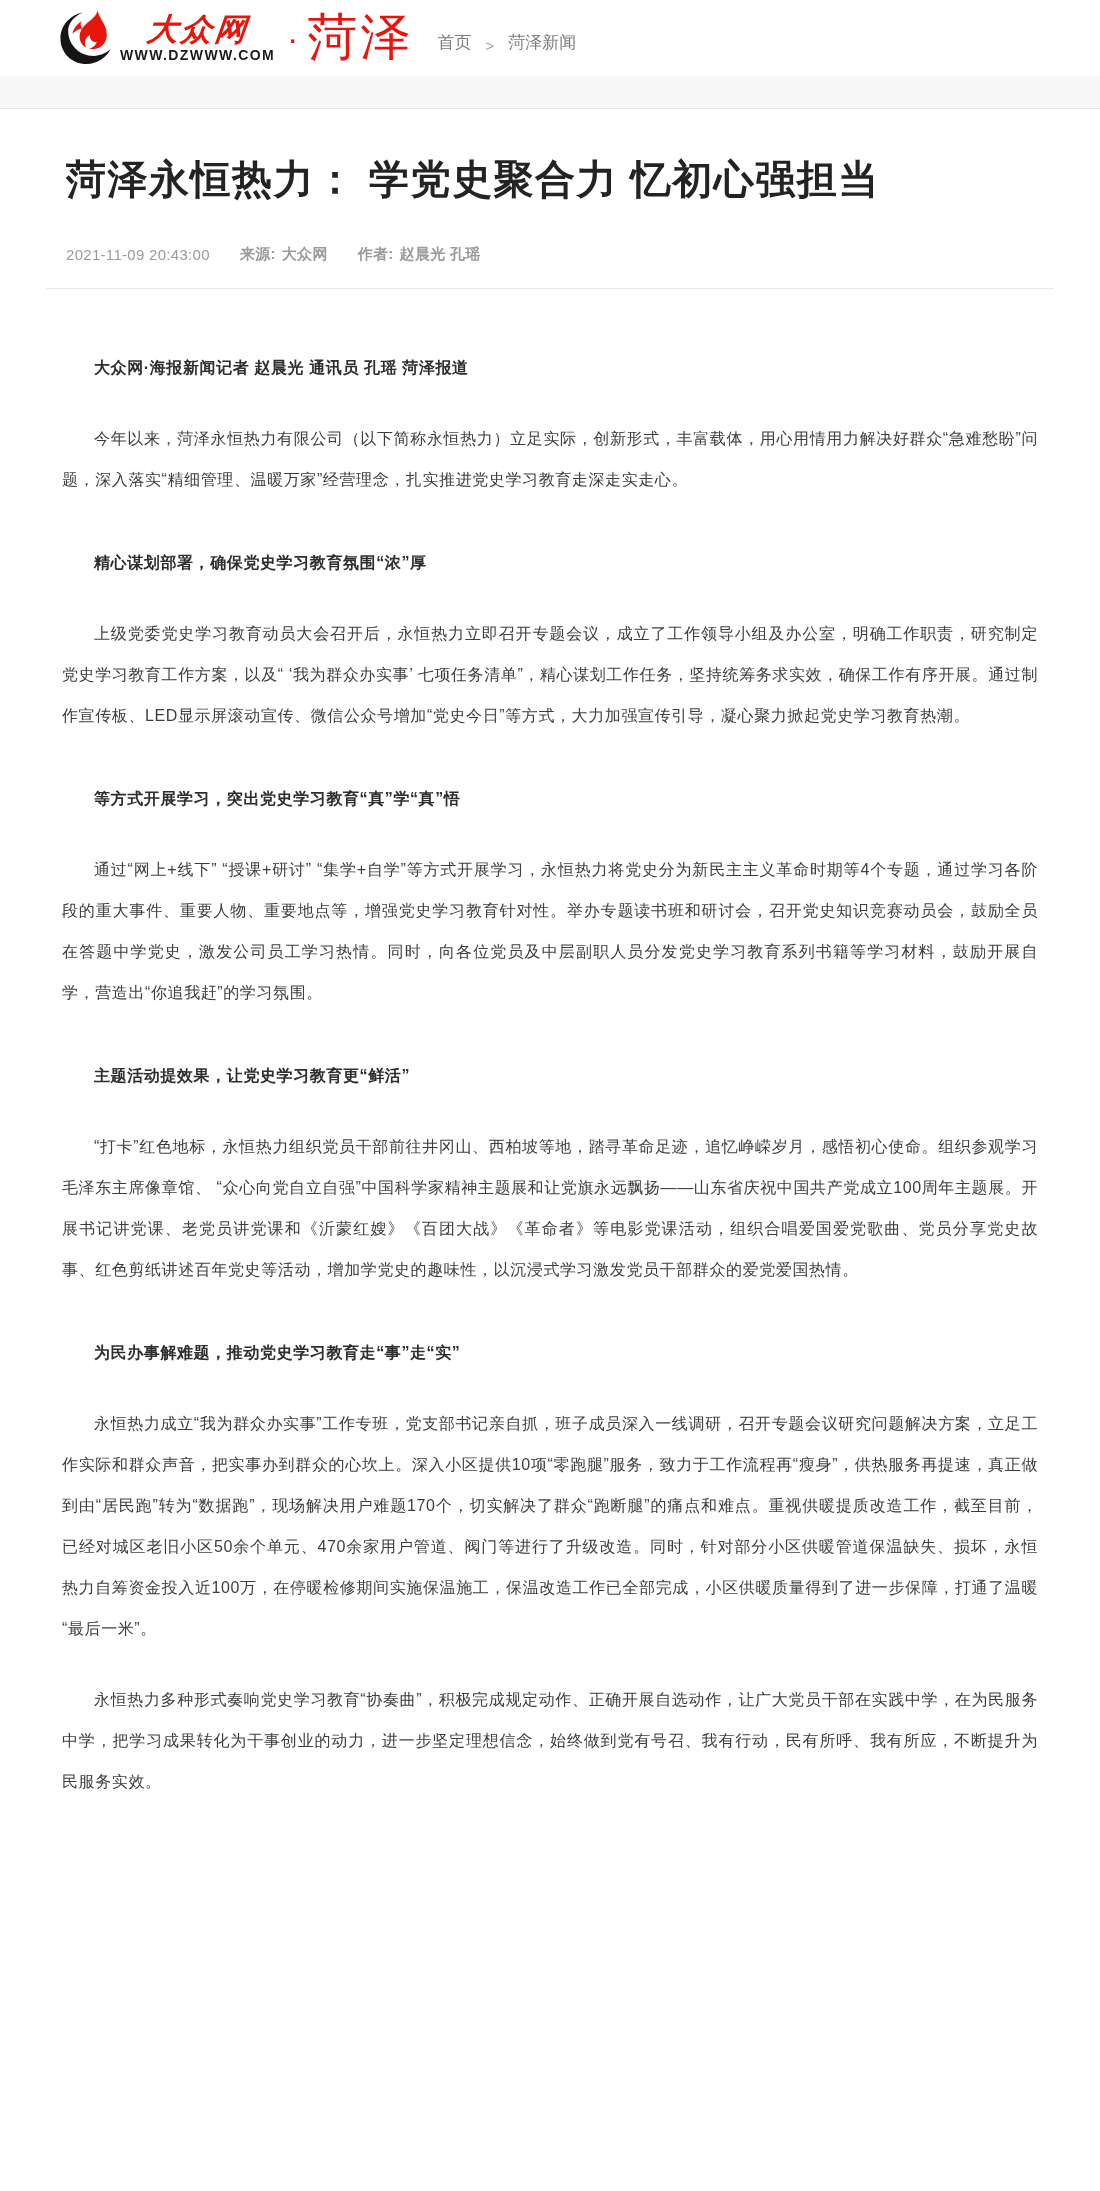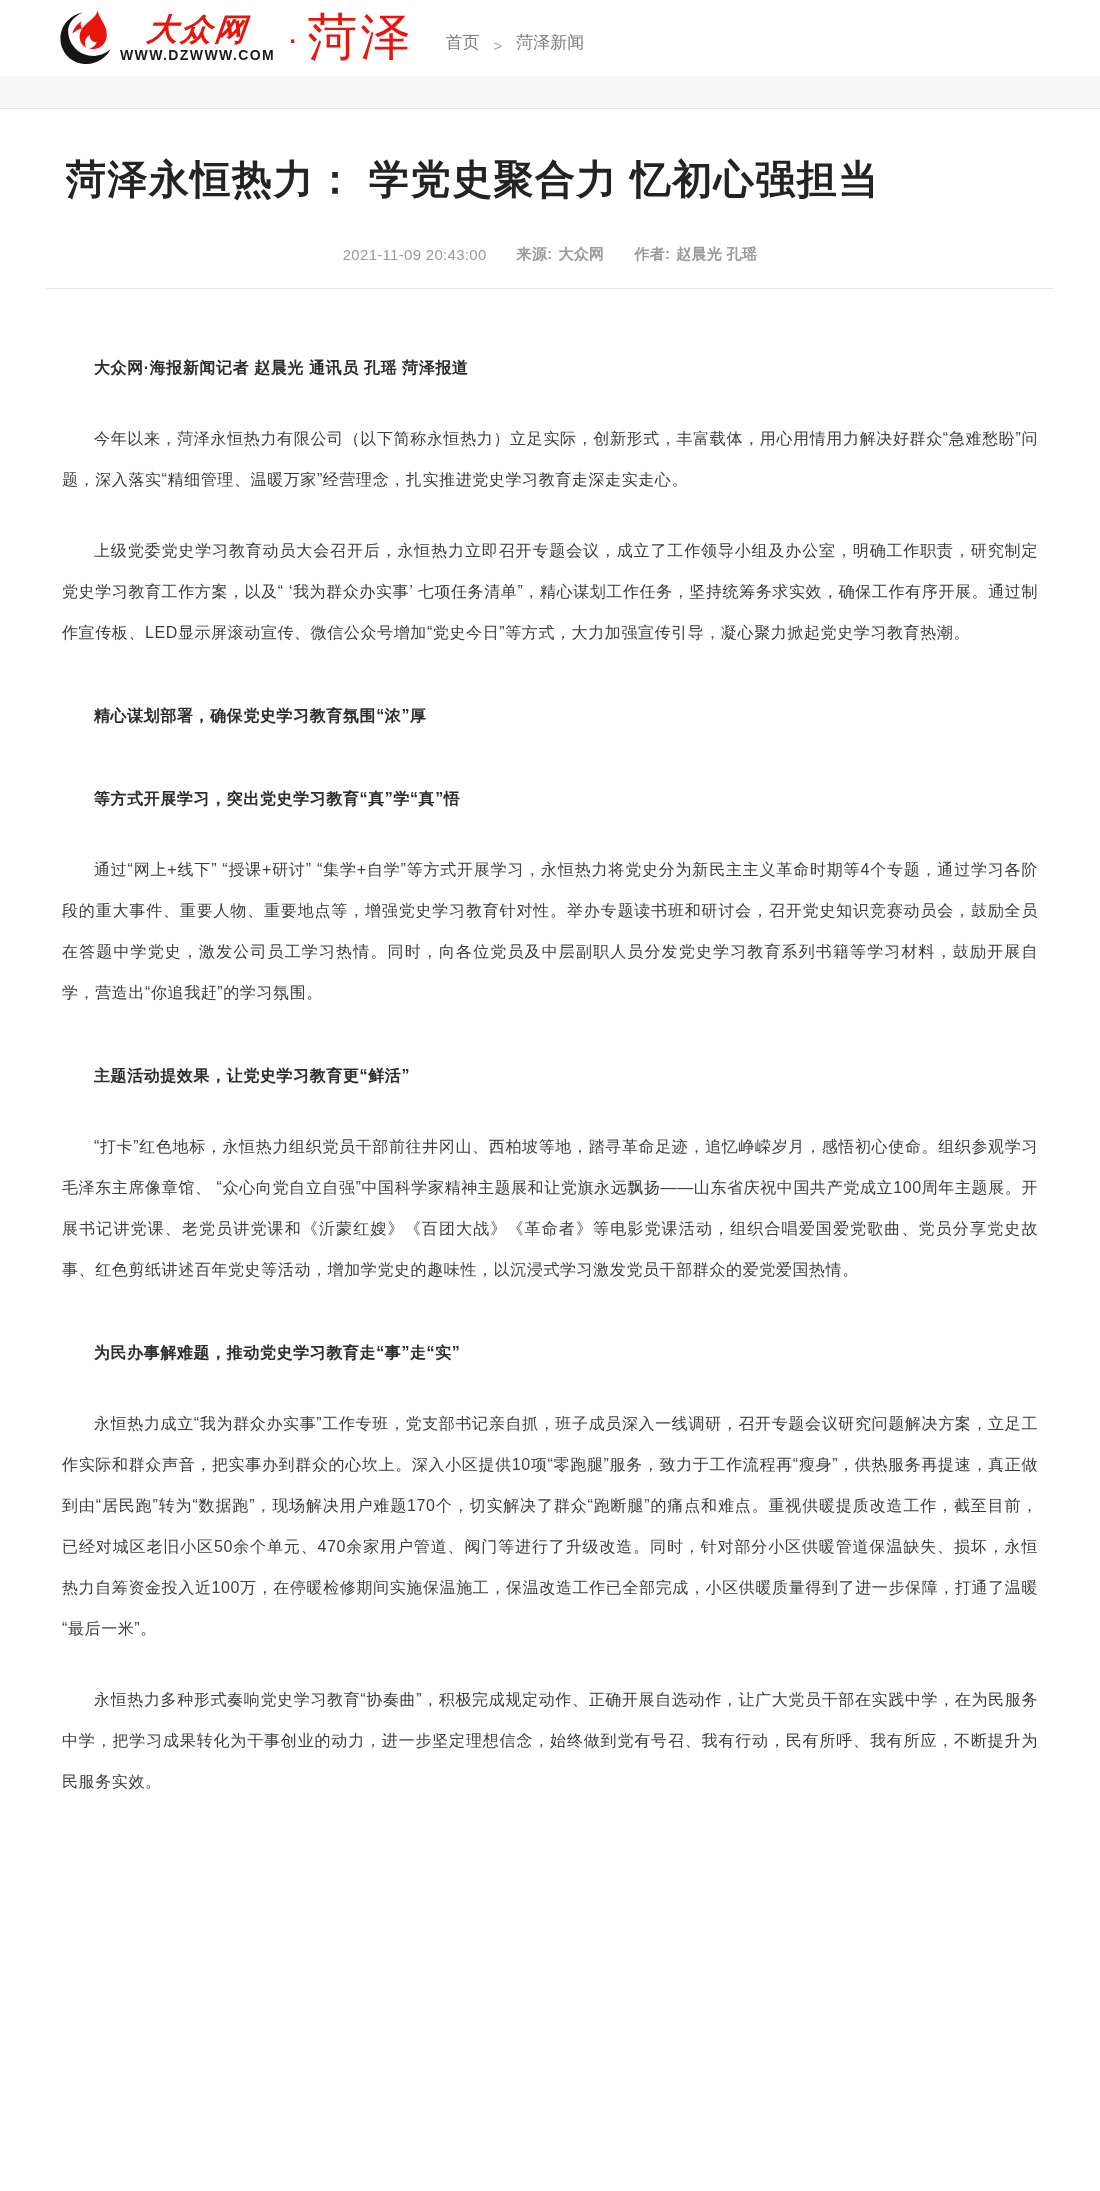--- a/index.html
+++ b/index.html
@@ -56,21 +56,21 @@
     line-height: 1;
   }
   .site-name {
     color: #e8150d;
     font-size: 50px;
     letter-spacing: 3px;
     line-height: 1;
     padding-bottom: 2px;
   }
   .breadcrumb {
-    margin-left: 32px;
+    margin-left: 24px;
     display: flex;
     align-items: flex-end;
     gap: 14px;
     font-size: 17px;
     color: #7d7d7d;
     padding-top: 8px;
   }
   .crumb { color: #7d7d7d; cursor: pointer; }
   .crumb-sep { color: #a0a0a0; font-size: 15px; }
 
@@ -91,21 +91,20 @@
     letter-spacing: 1.5px;
     line-height: 1.3;
   }
   .article-meta {
     margin: 40px 20px 0;
     display: flex;
     align-items: center;
     color: #9b9b9b;
     font-size: 15px;
     letter-spacing: 0.3px;
-    justify-content: center;
   }
   .meta-group { display: flex; align-items: center; }
   .meta-gap { margin-left: 30px; font-weight: bold; }
   .meta-label { margin-right: 6px; }
   .divider {
     border: none;
     border-top: 1px solid #e8e8e8;
     margin: 24px 0 0 0;
   }
   .article-body {
@@ -165,22 +164,22 @@
       <span class="meta-label">作者:</span>
       <span>赵晨光 孔瑶</span>
     </span>
   </div>
 
   <hr class="divider">
 
   <div class="article-body">
       <p class="para bold">大众网·海报新闻记者 赵晨光 通讯员 孔瑶 菏泽报道</p>
       <p class="para">今年以来，菏泽永恒热力有限公司（以下简称永恒热力）立足实际，创新形式，丰富载体，用心用情用力解决好群众“急难愁盼”问题，深入落实“精细管理、温暖万家”经营理念，扎实推进党史学习教育走深走实走心。</p>
+      <p class="para heading">精心谋划部署，确保党史学习教育氛围“浓”厚</p>
       <p class="para">上级党委党史学习教育动员大会召开后，永恒热力立即召开专题会议，成立了工作领导小组及办公室，明确工作职责，研究制定党史学习教育工作方案，以及“ ‘我为群众办实事’ 七项任务清单”，精心谋划工作任务，坚持统筹务求实效，确保工作有序开展。通过制作宣传板、LED显示屏滚动宣传、微信公众号增加“党史今日”等方式，大力加强宣传引导，凝心聚力掀起党史学习教育热潮。</p>
-      <p class="para heading">精心谋划部署，确保党史学习教育氛围“浓”厚</p>
       <p class="para heading">等方式开展学习，突出党史学习教育“真”学“真”悟</p>
       <p class="para">通过“网上+线下” “授课+研讨” “集学+自学”等方式开展学习，永恒热力将党史分为新民主主义革命时期等4个专题，通过学习各阶段的重大事件、重要人物、重要地点等，增强党史学习教育针对性。举办专题读书班和研讨会，召开党史知识竞赛动员会，鼓励全员在答题中学党史，激发公司员工学习热情。同时，向各位党员及中层副职人员分发党史学习教育系列书籍等学习材料，鼓励开展自学，营造出“你追我赶”的学习氛围。</p>
       <p class="para heading">主题活动提效果，让党史学习教育更“鲜活”</p>
       <p class="para">“打卡”红色地标，永恒热力组织党员干部前往井冈山、西柏坡等地，踏寻革命足迹，追忆峥嵘岁月，感悟初心使命。组织参观学习毛泽东主席像章馆、 “众心向党自立自强”中国科学家精神主题展和让党旗永远飘扬——山东省庆祝中国共产党成立100周年主题展。开展书记讲党课、老党员讲党课和《沂蒙红嫂》《百团大战》《革命者》等电影党课活动，组织合唱爱国爱党歌曲、党员分享党史故事、红色剪纸讲述百年党史等活动，增加学党史的趣味性，以沉浸式学习激发党员干部群众的爱党爱国热情。</p>
       <p class="para heading">为民办事解难题，推动党史学习教育走“事”走“实”</p>
       <p class="para">永恒热力成立“我为群众办实事”工作专班，党支部书记亲自抓，班子成员深入一线调研，召开专题会议研究问题解决方案，立足工作实际和群众声音，把实事办到群众的心坎上。深入小区提供10项“零跑腿”服务，致力于工作流程再“瘦身”，供热服务再提速，真正做到由“居民跑”转为“数据跑”，现场解决用户难题170个，切实解决了群众“跑断腿”的痛点和难点。重视供暖提质改造工作，截至目前，已经对城区老旧小区50余个单元、470余家用户管道、阀门等进行了升级改造。同时，针对部分小区供暖管道保温缺失、损坏，永恒热力自筹资金投入近100万，在停暖检修期间实施保温施工，保温改造工作已全部完成，小区供暖质量得到了进一步保障，打通了温暖“最后一米”。</p>
       <p class="para">永恒热力多种形式奏响党史学习教育“协奏曲”，积极完成规定动作、正确开展自选动作，让广大党员干部在实践中学，在为民服务中学，把学习成果转化为干事创业的动力，进一步坚定理想信念，始终做到党有号召、我有行动，民有所呼、我有所应，不断提升为民服务实效。</p>
     </div>
 </main>
 

